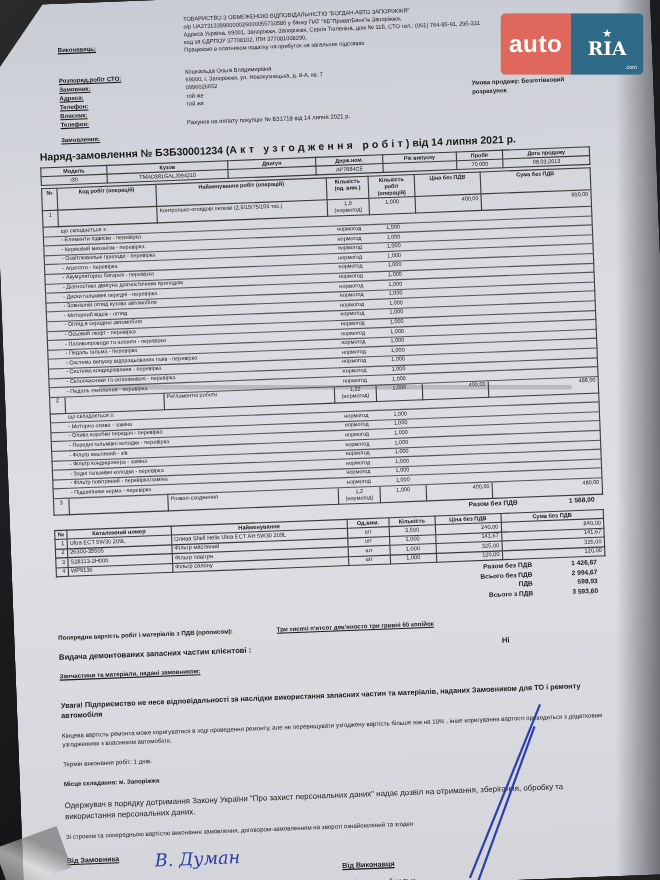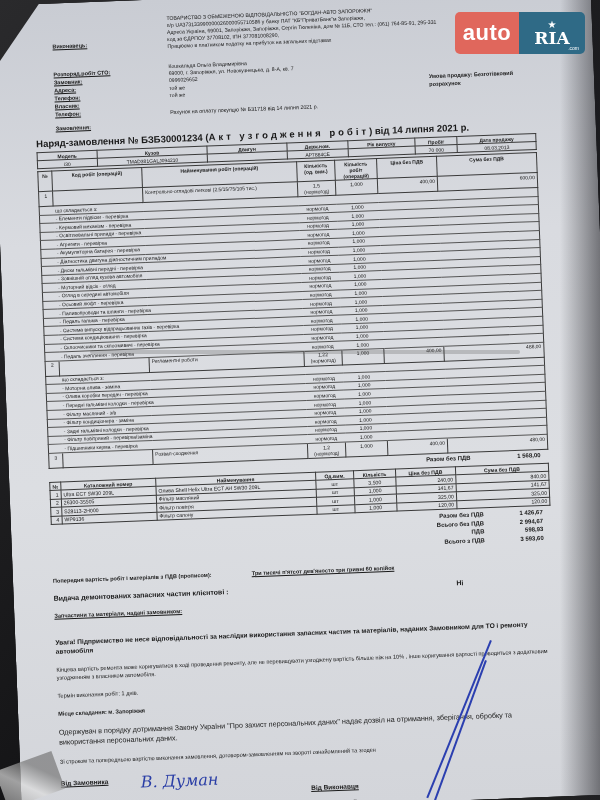--- a/index.html
+++ b/index.html
@@ -55,21 +55,21 @@
   .bold { font-weight: bold; }
   .ul { text-decoration: underline; }
   .note { font-size: 5.6px; line-height: 8px; }
   .big-note { font-size: 7.2px; line-height: 10px; }
 
   .sig-area { position: relative; height: 70px; margin-top: 8px; font-size: 6.5px; }
   .sig-area .abs { position: absolute; }
   .signature { font-family: "DejaVu Serif", serif; font-style: italic; color: #2a3ea6; font-size: 16px; }
   .blue-stroke { position: absolute; width: 2px; background: #2b3fb0; transform-origin: top left; }
 
-  .logo { position: absolute; left: 455px; top: 12px; width: 130px; height: 42px; display: flex; border-radius: 5px; overflow: hidden; z-index: 5; }
+  .logo { position: absolute; left: 455px; top: 12px; width: 130px; height: 56px; display: flex; border-radius: 5px; overflow: hidden; z-index: 5; }
   .logo .auto { background: #e0675c; color: #fff; font-size: 22px; font-weight: bold; width: 64px; display: flex; align-items: center; justify-content: center; letter-spacing: 0.5px; }
   .logo .ria { background: #2f6a86; color: #fff; width: 66px; position: relative; display: flex; flex-direction: column; align-items: center; justify-content: center; }
   .logo .ria .star { font-size: 10px; line-height: 10px; }
   .logo .ria .t { font-family: "DejaVu Serif", serif; font-weight: bold; font-size: 17px; line-height: 16px; }
   .logo .ria .com { font-size: 5px; position: absolute; right: 6px; bottom: 3px; }
 
   .crumple { position: absolute; left: 0; top: 760px; width: 60px; height: 40px; background: linear-gradient(45deg, #999 0%, #ddd 40%, #777 70%); transform: rotate(-20deg); opacity: 0.7; }
   .smudge { position: absolute; height: 4px; background: rgba(80,80,80,0.25); border-radius: 4px; }
 </style>
 </head>

